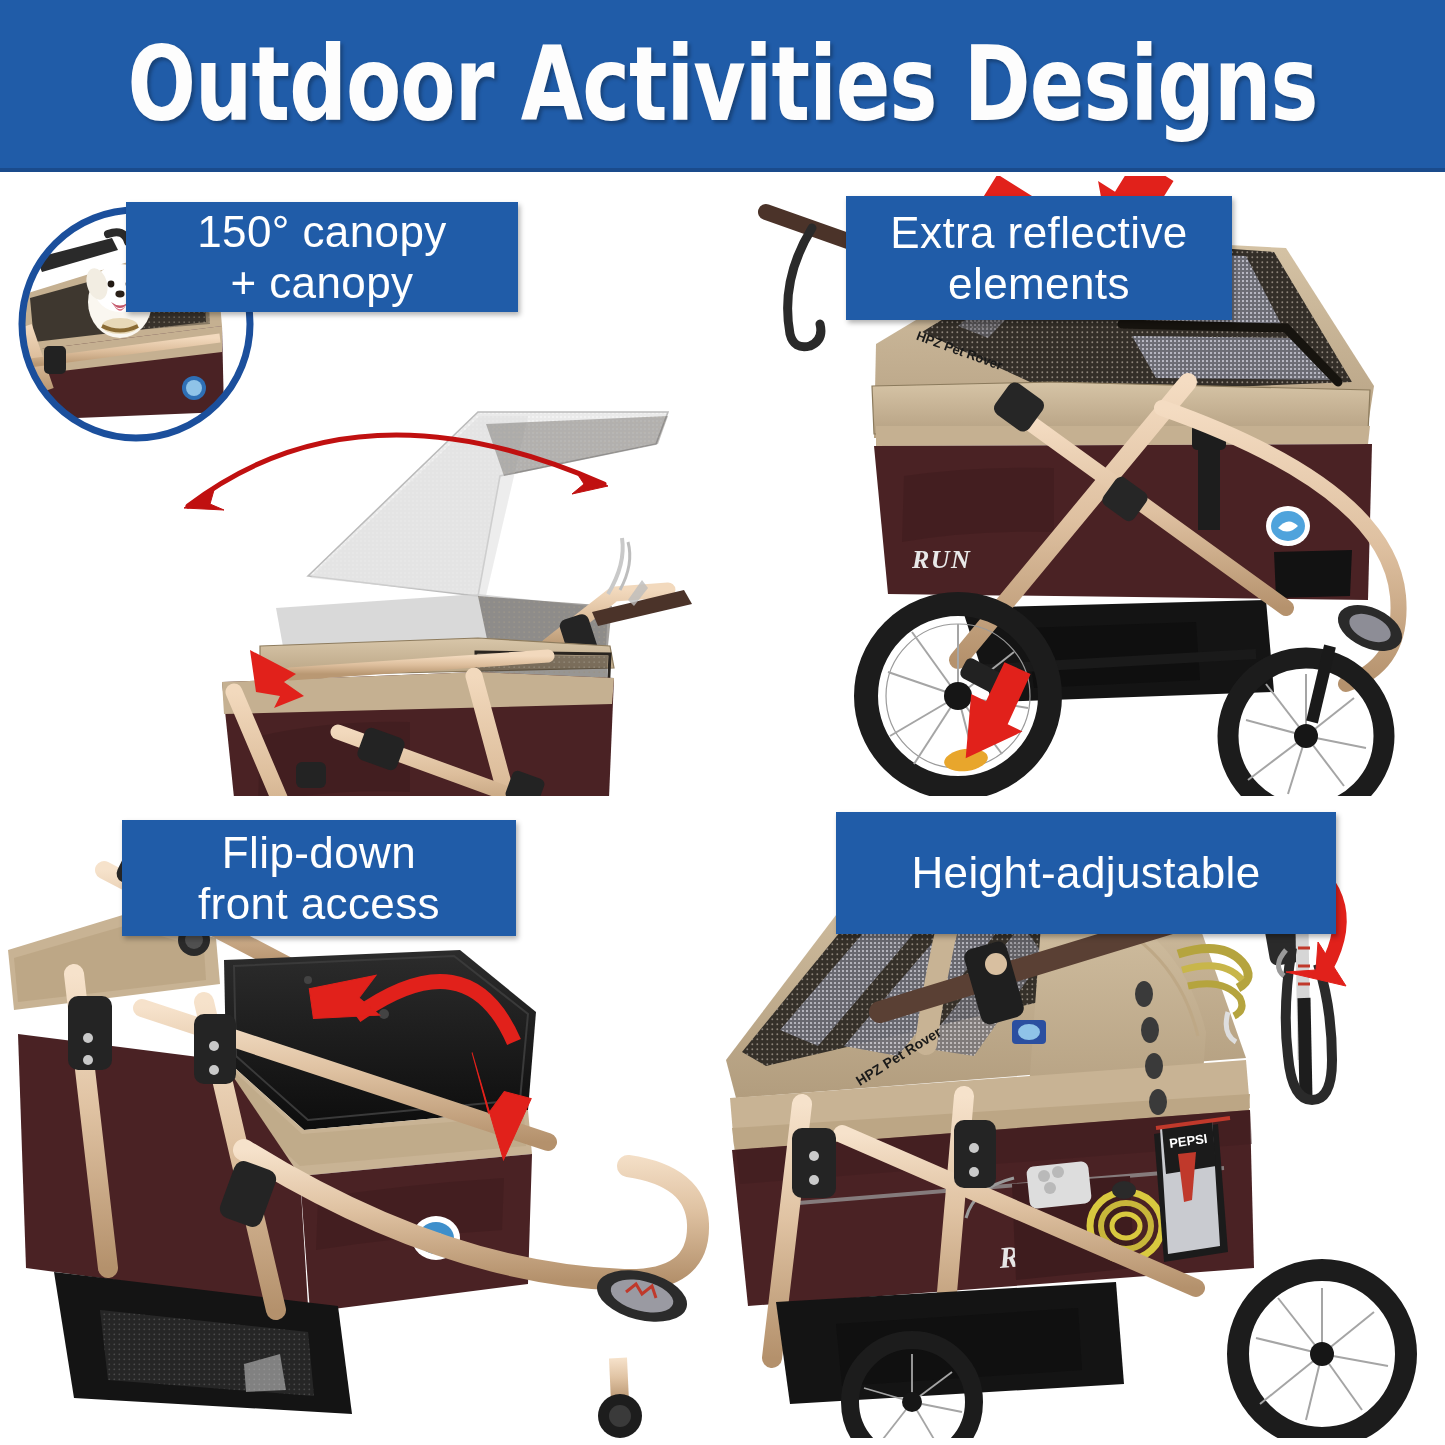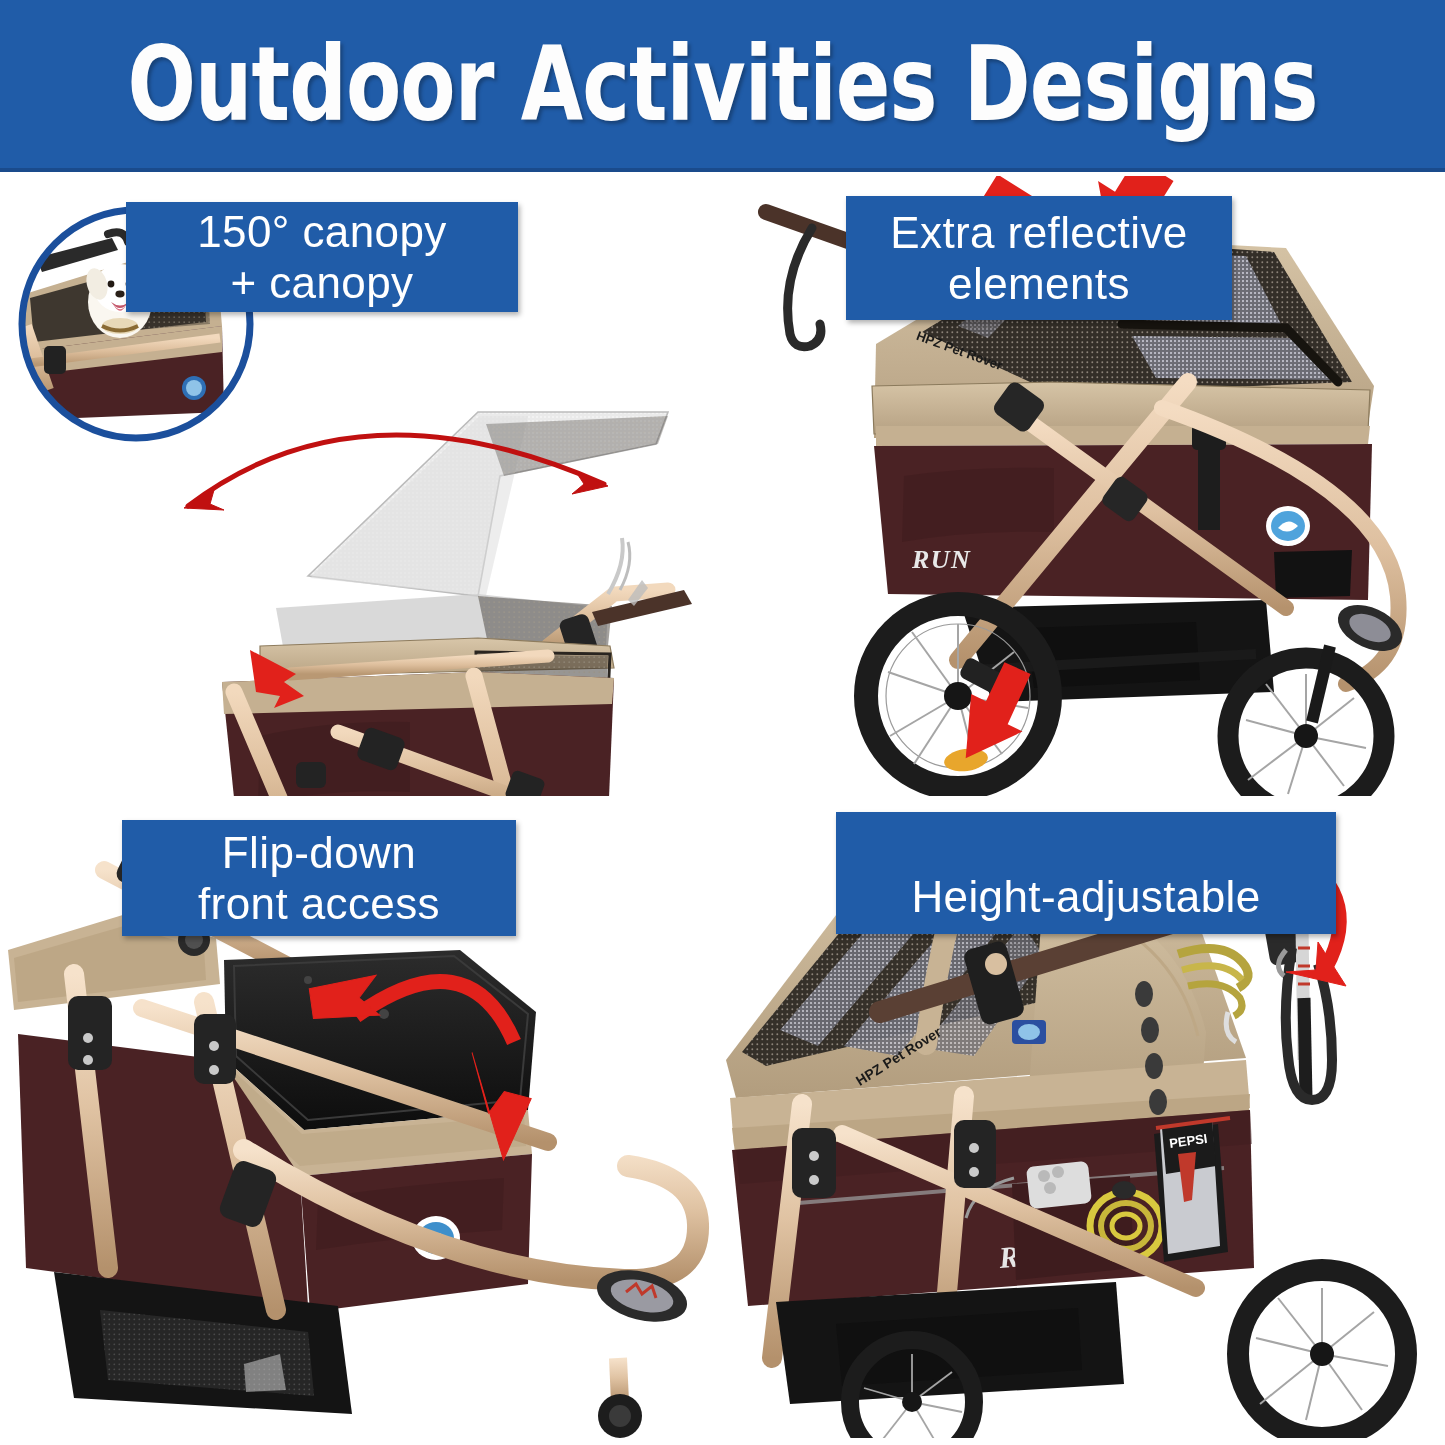--- a/index.html
+++ b/index.html
@@ -25,25 +25,25 @@
   .p-tl{left:8px;top:176px;width:714px;height:620px;}
   .p-tr{left:726px;top:176px;width:714px;height:620px;}
   .p-bl{left:8px;top:798px;width:714px;height:640px;}
   .p-br{left:726px;top:798px;width:714px;height:640px;}
 
   .label-box{position:absolute;background:#205CA8;
        box-shadow:2px 3px 5px rgba(0,0,0,0.30);
        display:flex;align-items:center;justify-content:center;
        text-align:center;color:#ffffff;line-height:1.16;
        font-size:44px;font-weight:400;letter-spacing:0.4px;
-       padding:12px 20px;box-sizing:border-box;}
+       padding:28px 20px;box-sizing:border-box;}
   .label-tl{left:118px;top:26px;width:392px;height:110px;}
   .label-tr{left:120px;top:20px;width:386px;height:124px;}
   .label-bl{left:114px;top:22px;width:394px;height:116px;}
-  .label-br{left:110px;top:14px;width:500px;height:122px;align-items:flex-end;}
+  .label-br{left:110px;top:14px;width:500px;height:122px;}
 
   .photo{position:absolute;left:0;top:0;width:100%;height:100%;}
   svg{display:block;}
 </style>
 </head>
 <body>
 
 <div class="page">
 
   <div class="header"></div>

